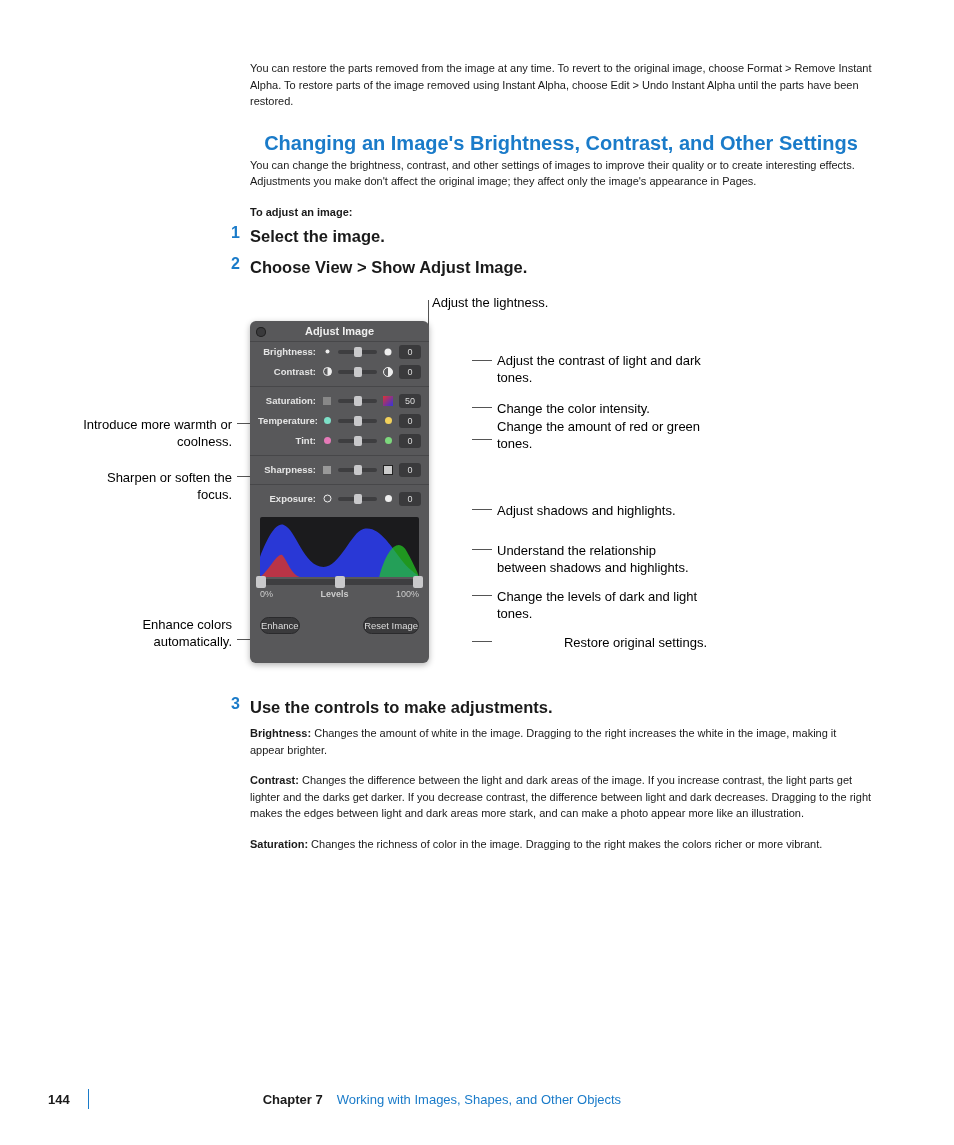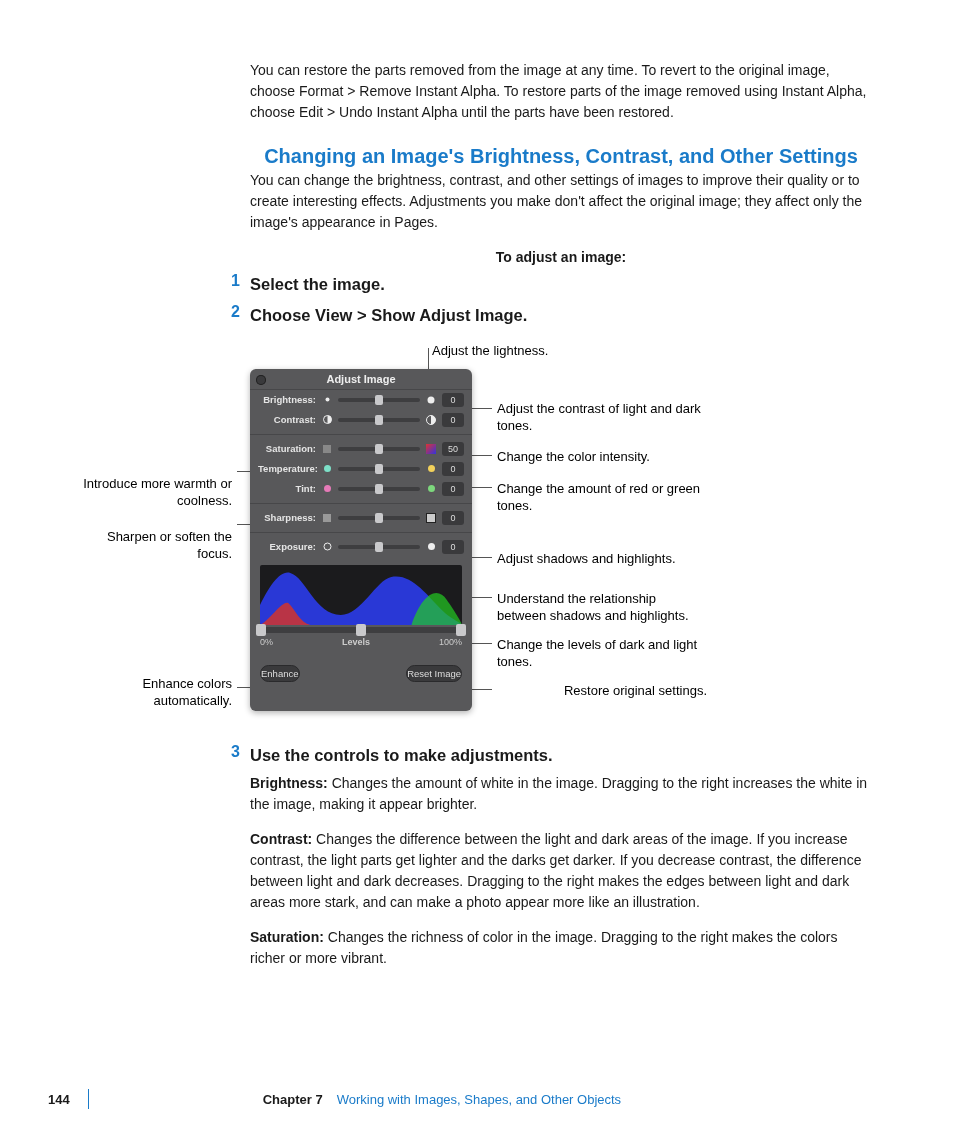--- a/index.html
+++ b/index.html
@@ -12,32 +12,32 @@
     width: 954px;
   }
   .page {
     position: relative;
     width: 954px;
     height: 1145px;
     box-sizing: border-box;
     padding: 60px 82px 40px 250px;
   }
   .para {
-    font-size: 14px;
+    font-size: 11px;
     line-height: 1.5;
     margin: 0 0 14px 0;
   }
   .h2 {
     color: #1a7bc9;
     font-size: 20px;
     font-weight: 600;
     margin: 22px 0 2px 0;
     text-align: center;
   }
-  .bold { font-weight: 700; text-align: center; }
+  .bold { font-weight: 700; }
   .step-list {
     margin: 4px 0 0 0;
     padding: 0;
   }
   .step-item {
     display: flex;
     margin-bottom: 6px;
   }
   .step-num {
     width: 20px;
@@ -55,35 +55,35 @@
     position: relative;
     height: 395px;
     margin: 6px 0 14px -168px;
   }
   .callout {
     position: absolute;
     font-size: 13px;
     line-height: 1.35;
     color: #000;
   }
-  .callout.left { text-align: right; width: 150px; margin-top: 11px; }
+  .callout.left { text-align: right; width: 150px; }
   .callout.right { text-align: left; width: 210px; }
   .cline {
     position: absolute;
     background: #555;
   }
   .cline.h { height: 1px; }
   .cline.v { width: 1px; }
 
   
   .panel {
     position: absolute;
     left: 168px;
     top: 35px;
-    width: 222px;
+    width: 179px;
     height: 342px;
     background: #58585a;
     border-radius: 6px;
     color: #eee;
     font-size: 10px;
     box-shadow: 0 2px 6px rgba(0,0,0,.3);
   }
   .panel-title {
     text-align: center;
     padding: 4px 0;
@@ -263,21 +263,21 @@
     <span class="cline h" style="left:155px;top:137px;width:20px;"></span>
     <span class="callout left" style="left:0;top:183px;">Sharpen or soften the focus.</span>
     <span class="cline h" style="left:155px;top:190px;width:20px;"></span>
     <span class="callout left" style="left:0;top:330px;">Enhance colors automatically.</span>
     <span class="cline h" style="left:155px;top:353px;width:25px;"></span>
 
     <span class="callout right" style="left:415px;top:66px;">Adjust the contrast of light and dark tones.</span>
     <span class="cline h" style="left:390px;top:74px;width:20px;"></span>
     <span class="callout right" style="left:415px;top:114px;">Change the color intensity.</span>
     <span class="cline h" style="left:390px;top:121px;width:20px;"></span>
-    <span class="callout right" style="left:415px;top:146px;">Change the amount of red or green tones.</span>
+    <span class="callout right" style="left:415px;top:132px;">Change the amount of red or green tones.</span>
     <span class="cline h" style="left:390px;top:153px;width:20px;"></span>
     <span class="callout right" style="left:415px;top:216px;">Adjust shadows and highlights.</span>
     <span class="cline h" style="left:390px;top:223px;width:20px;"></span>
     <span class="callout right" style="left:415px;top:256px;">Understand the relationship between shadows and highlights.</span>
     <span class="cline h" style="left:390px;top:263px;width:20px;"></span>
     <span class="callout right" style="left:415px;top:302px;">Change the levels of dark and light tones.</span>
     <span class="cline h" style="left:390px;top:309px;width:20px;"></span>
     <span class="callout right" style="left:415px;top:348px;text-align:right;">Restore original settings.</span>
     <span class="cline h" style="left:390px;top:355px;width:20px;"></span>
 

